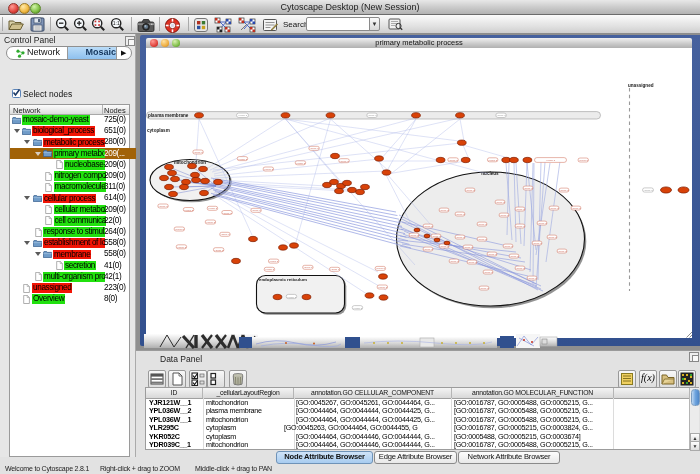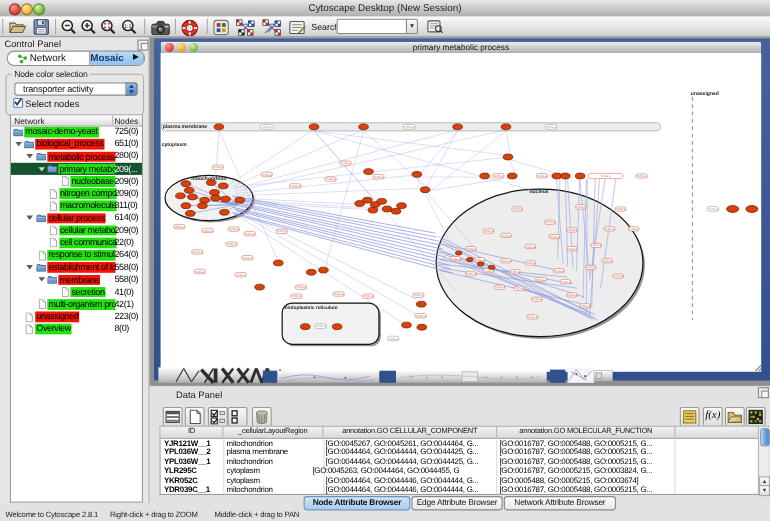--- a/index.html
+++ b/index.html
@@ -12,22 +12,22 @@
   #titlebar .t{left:0;top:0;width:100%;text-align:center;font-size:9px;color:#1d1d1d;line-height:14px;}
   .tl{width:9px;height:9px;border-radius:50%;top:2.5px;}
   #toolbar{left:0;top:15px;width:700px;height:18px;
     background:linear-gradient(#fbfbfb,#e2e2e2 60%,#cfcfcf);
     border-bottom:1px solid #8d8d8d;}
   .sep{width:1px;height:14px;background:#aaa;top:2px;}
   
   #cpanel{left:0;top:34px;width:135px;height:423px;background:#e6e6e6;border-right:1px solid #aaa;}
   #cp-title{left:4px;top:1px;font-size:8.5px;color:#222;}
   #tabbar{left:6px;top:12px;width:124px;height:11.5px;background:#fff;border:1px solid #8f8f8f;border-radius:7px;overflow:hidden;font-size:9px;}
-  #tab-mosaic{left:74px;top:0;width:48px;height:100%;background:linear-gradient(#badcf8,#8ec0ee);border-left:1px solid #999;border-right:1px solid #999;
-     text-align:left;font-weight:bold;color:#14355c;line-height:11px;}
+  #tab-mosaic{left:60px;top:0;width:48px;height:100%;background:linear-gradient(#badcf8,#8ec0ee);border-left:1px solid #999;border-right:1px solid #999;
+     text-align:right;font-weight:bold;color:#14355c;line-height:11px;}
   #tab-net{left:20px;top:0;color:#111;line-height:11.5px;}
   #tab-arr{left:114px;top:0;width:10px;height:100%;font-size:7px;line-height:12px;color:#111;}
   #groupbox{left:5px;top:33px;width:124px;height:36px;border:1px solid #adadad;border-radius:4px;}
   #gb-label{left:5px;top:-5px;background:#e6e6e6;padding:0 2px;font-size:7.8px;letter-spacing:-0.2px;color:#1a1a1a;}
   #dropdown{left:7px;top:7px;width:110px;height:9.5px;background:#fff;border:1px solid #8a8a8a;border-radius:3px;font-size:8.5px;color:#111;}
   #dd-btn{right:-1px;top:-1px;width:9px;height:9.5px;background:linear-gradient(#8fc0f0,#4a87d8);border-radius:0 3px 3px 0;border:1px solid #777;}
   #checkbox{left:12px;top:55px;width:7px;height:7px;background:#fff;border:1.2px solid #5b84b8;border-radius:1.5px;}
   #cb-label{left:23px;top:54.5px;font-size:8.5px;color:#111;}
   
   #treebox{left:9px;top:70px;width:119px;height:351px;background:#fff;border:1px solid #9a9a9a;}
@@ -204,30 +204,20 @@
     <div class="abs" style="left:9px;top:2px;"><svg width="9" height="9">
           <circle cx="2" cy="2.2" r="1.6" fill="#2faa2f"></circle>
           <circle cx="7" cy="3.8" r="1.6" fill="#2faa2f"></circle>
           <circle cx="3.5" cy="7.2" r="1.6" fill="#2faa2f"></circle>
           <path d="M2,2.2 L7,3.8 L3.5,7.2" stroke="#2faa2f" stroke-width="0.7" fill="none"></path>
         </svg></div>
     <div id="tab-net" class="abs">Network</div>
     <div id="tab-mosaic" class="abs">Mosaic</div>
     <div id="tab-arr" class="abs">▶</div>
   </div>
-  <div id="groupbox" class="abs">
-    <div id="gb-label" class="abs">Node color selection</div>
-    <div id="dropdown" class="abs">
-        <span style="position:absolute;left:7px;top:0px;font-size:8.3px;letter-spacing:-0.2px;">transporter activity</span>
-      <div id="dd-btn" class="abs"><svg width="9" height="10">
-            <path d="M4.5,1 L6.8,3.7 L2.2,3.7 Z" fill="#17335e"></path>
-            <path d="M4.5,8.7 L6.8,6 L2.2,6 Z" fill="#17335e"></path>
-          </svg></div>
-    </div>
-  </div>
   <div id="checkbox" class="abs">
       <svg width="9" height="9" style="position:absolute;left:-1px;top:-2px">
         <path d="M1.5,4.5 L3.5,7 L7.5,1.5" stroke="#1d3a66" stroke-width="1.6" fill="none"></path>
       </svg>
     </div>
   <div id="cb-label" class="abs">Select nodes</div>
   <div id="treebox" class="abs">
     <div id="treehead" class="abs">
         <span style="position:absolute;left:3px;top:0.5px;">Network</span>
       <span style="position:absolute;left:94px;top:0.5px;">Nodes</span>
@@ -253,21 +243,21 @@
         </div>
     <div class="trow abs" style="top:22.4px;">
           <div class="arr" style="left:14.0px;border-top-color:#5a5a5a;"></div>
           <svg class="abs" style="left:22.5px;top:2px" width="9" height="7" viewBox="0 0 9 7">
             <path d="M0.4,1.9 L0.4,6.6 L8.6,6.6 L8.6,1.4 L4.2,1.4 L3.5,0.4 L1.1,0.4 Z" fill="#6f9bc8" stroke="#39618f" stroke-width="0.8"></path>
             <rect x="0.4" y="2.3" width="8.2" height="0.8" fill="#9dbedd"></rect>
           </svg>
           <span class="lbl red" style="left:33.0px;max-width:60px;">metabolic process</span>
           <span class="val" style="">280(0)</span>
         </div>
-    <div class="trow abs" style="top:33.6px;background:#14532d;">
+    <div class="trow abs" style="top:33.6px;background:#a16207;padding-left:44px;">
           <div class="arr" style="left:24.5px;border-top-color:#d8cdc0;"></div>
           <svg class="abs" style="left:33.0px;top:2px" width="9" height="7" viewBox="0 0 9 7">
             <path d="M0.4,1.9 L0.4,6.6 L8.6,6.6 L8.6,1.4 L4.2,1.4 L3.5,0.4 L1.1,0.4 Z" fill="#6f9bc8" stroke="#39618f" stroke-width="0.8"></path>
             <rect x="0.4" y="2.3" width="8.2" height="0.8" fill="#9dbedd"></rect>
           </svg>
           <span class="lbl green" style="left:43.0px;max-width:50px;">primary metabo</span>
           <span class="val" style="color:#fff;">209(...</span>
         </div>
     <div class="trow abs" style="top:44.8px;">
           <svg class="abs" style="left:45.5px;top:1px" width="7" height="9" viewBox="0 0 7 9">

